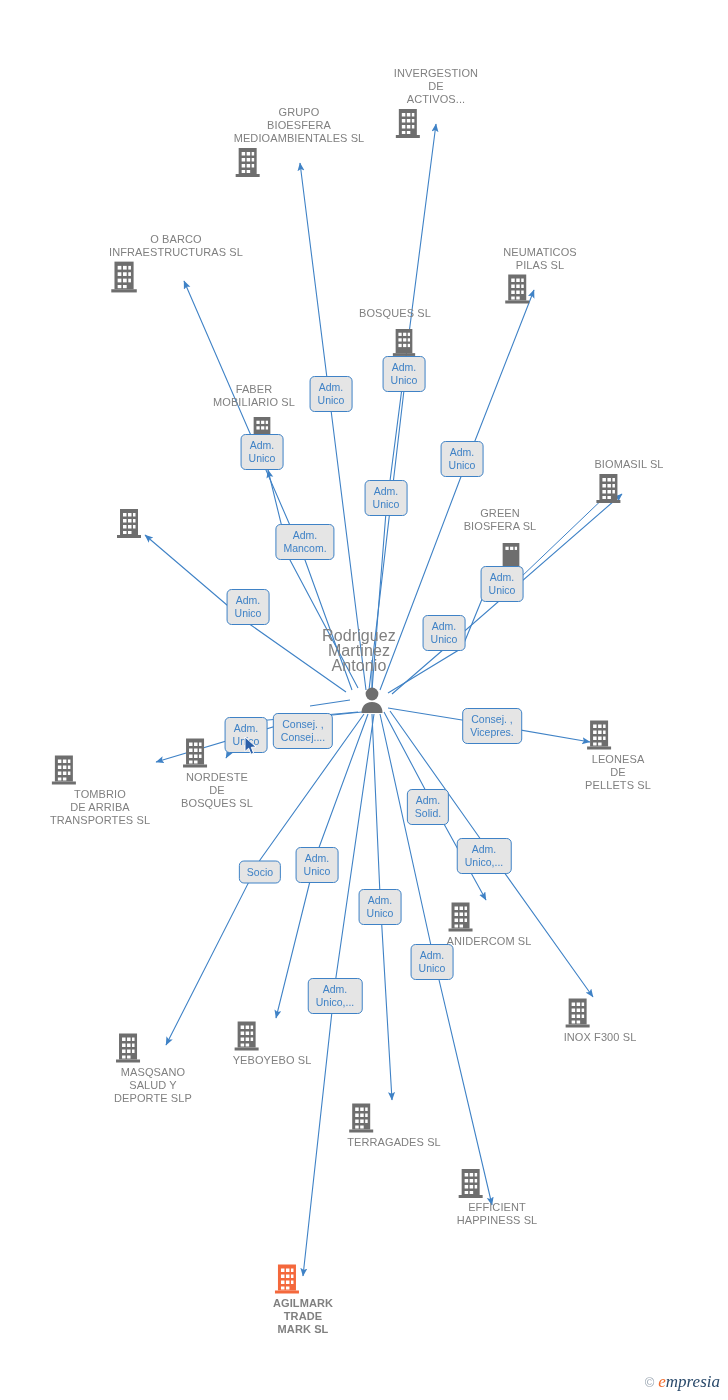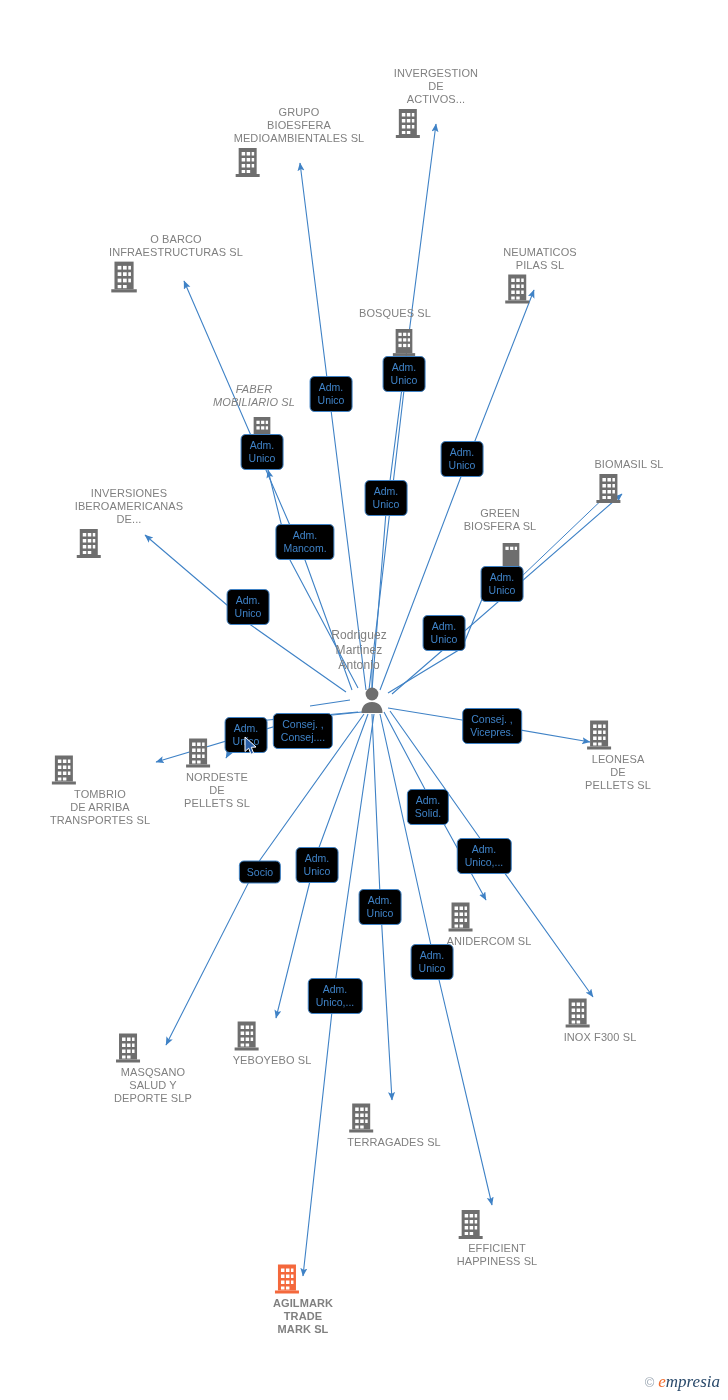--- a/index.html
+++ b/index.html
@@ -17,21 +17,21 @@
     letter-spacing:.1px;white-space:pre-line;
   }
   .node.cap-above .caption{margin-bottom:1px;text-align:center;}
   .node.cap-below .caption{margin-top:2px;}
 
   .bld{display:block;}
   .person{display:block;}
 
   .reltag{
     position:absolute;transform:translate(-50%,-50%);
-    background:#000000;border:1px solid #3f82c6;border-radius:5px;
+    background:#e5e5e5;border:1px solid #3f82c6;border-radius:5px;
     color:#3f82c6;font-size:10.5px;line-height:13px;
     padding:4px 7px;white-space:pre-line;text-align:center;
     box-sizing:border-box;
   }
 
   #cursor{position:absolute;width:14px;height:20px;pointer-events:none;}
 
   #footer{
     position:absolute;right:8px;bottom:8px;
     display:flex;align-items:center;gap:4px;
@@ -206,21 +206,21 @@
             <rect x="18" y="12" width="2.5" height="3.5"></rect>
             <rect x="8" y="18" width="3.5" height="3.5"></rect>
             <rect x="13" y="18" width="3.5" height="3.5"></rect>
             <rect x="18" y="18" width="2.5" height="3.5"></rect>
           </g>
         </svg>
     </span>
   </div>
 
   <div class="node cap-above" style="left:262px;top:430px;">
-    <span class="caption" style="position:absolute;left:-60px;top:-32px;width:130px;font-style:italic;">FABER
+    <span class="caption" style="position:absolute;left:-60px;top:-32px;width:130px;">FABER
 MOBILIARIO SL</span>
     <span class="glyph">
       <svg class="bld" width="26" height="30" viewBox="0 0 28 32">
           <g fill="#6e6e6e">
             <rect x="5" y="2" width="18" height="26"></rect>
             <rect x="2" y="28" width="24" height="3"></rect>
           </g>
           <g fill="#ffffff">
             <rect x="8" y="6" width="3.5" height="3.5"></rect>
             <rect x="13" y="6" width="3.5" height="3.5"></rect>
@@ -252,23 +252,20 @@
             <rect x="13" y="18" width="3.5" height="3.5"></rect>
             <rect x="18" y="18" width="2.5" height="3.5"></rect>
             <rect x="8" y="24" width="3.5" height="3"></rect>
             <rect x="13" y="24" width="3.5" height="3"></rect>
           </g>
         </svg>
     </span>
   </div>
 
   <div class="node cap-above" style="left:129px;top:523px;">
-    <span class="caption">INVERSIONES
-IBEROAMERICANAS
-DE...</span>
     <span class="glyph">
       <svg class="bld" width="28" height="32" viewBox="0 0 28 32">
           <g fill="#6e6e6e">
             <rect x="5" y="2" width="18" height="26"></rect>
             <rect x="2" y="28" width="24" height="3"></rect>
           </g>
           <g fill="#ffffff">
             <rect x="8" y="6" width="3.5" height="3.5"></rect>
             <rect x="13" y="6" width="3.5" height="3.5"></rect>
             <rect x="18" y="6" width="2.5" height="3.5"></rect>
@@ -297,21 +294,21 @@
           <g fill="#ffffff">
             <rect x="8" y="6" width="3.5" height="3.5"></rect>
             <rect x="13" y="6" width="3.5" height="3.5"></rect>
             <rect x="18" y="6" width="2.5" height="3.5"></rect>
           </g>
         </svg>
     </span>
   </div>
 
   <div class="node cap-above" style="left:372px;top:700px;">
-    <span class="caption" style="position:absolute;left:-56px;top:-58px;width:112px;font-size:12px;line-height:15px;">Rodriguez
+    <span class="caption" style="position:absolute;left:-56px;top:-58px;width:112px;font-size:16px;line-height:15px;">Rodriguez
 Martinez
 Antonio</span>
     <span class="glyph">
       <svg class="person" width="26" height="28" viewBox="0 0 26 28">
         <circle cx="13" cy="8" r="6.4" fill="#6e6e6e"></circle>
         <path d="M13,16 C5.5,16 2.5,21 2.5,27 L23.5,27 C23.5,21 20.5,16 13,16 Z" fill="#6e6e6e"></path>
       </svg>
     </span>
   </div>
 
@@ -359,21 +356,21 @@
             <rect x="8" y="18" width="3.5" height="3.5"></rect>
             <rect x="13" y="18" width="3.5" height="3.5"></rect>
             <rect x="18" y="18" width="2.5" height="3.5"></rect>
             <rect x="8" y="24" width="3.5" height="3"></rect>
             <rect x="13" y="24" width="3.5" height="3"></rect>
           </g>
         </svg>
     </span>
     <span class="caption">NORDESTE
 DE
-PELLETS SL</span>
+BOSQUES SL</span>
   </div>
 
   <div class="node cap-below" style="left:100px;top:790px;">
     <span class="glyph">
       <svg class="bld" width="28" height="32" viewBox="0 0 28 32">
           <g fill="#6e6e6e">
             <rect x="5" y="2" width="18" height="26"></rect>
             <rect x="2" y="28" width="24" height="3"></rect>
           </g>
           <g fill="#ffffff">
@@ -516,21 +513,21 @@
             <rect x="13" y="18" width="3.5" height="3.5"></rect>
             <rect x="18" y="18" width="2.5" height="3.5"></rect>
             <rect x="8" y="24" width="3.5" height="3"></rect>
             <rect x="13" y="24" width="3.5" height="3"></rect>
           </g>
         </svg>
     </span>
     <span class="caption">TERRAGADES SL</span>
   </div>
 
-  <div class="node cap-below" style="left:497px;top:1238px;">
+  <div class="node cap-below" style="left:497px;top:1197px;">
     <span class="glyph">
       <svg class="bld" width="28" height="32" viewBox="0 0 28 32">
           <g fill="#6e6e6e">
             <rect x="5" y="2" width="18" height="26"></rect>
             <rect x="2" y="28" width="24" height="3"></rect>
           </g>
           <g fill="#ffffff">
             <rect x="8" y="6" width="3.5" height="3.5"></rect>
             <rect x="13" y="6" width="3.5" height="3.5"></rect>
             <rect x="18" y="6" width="2.5" height="3.5"></rect>

